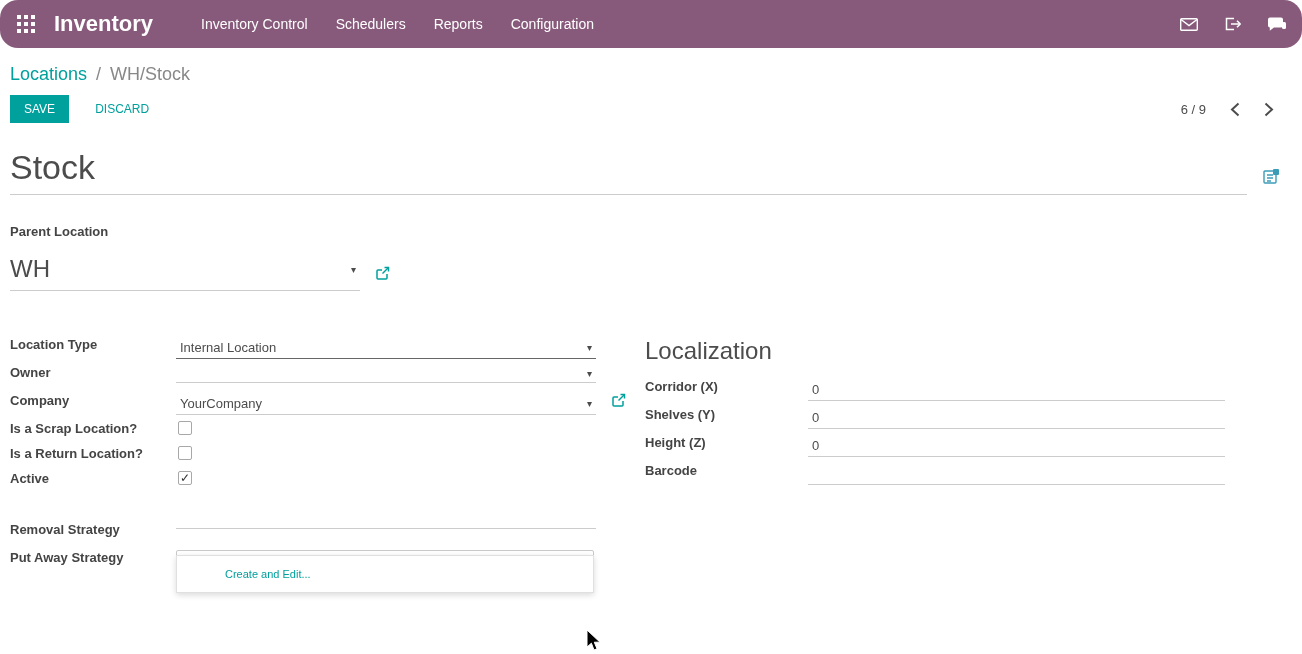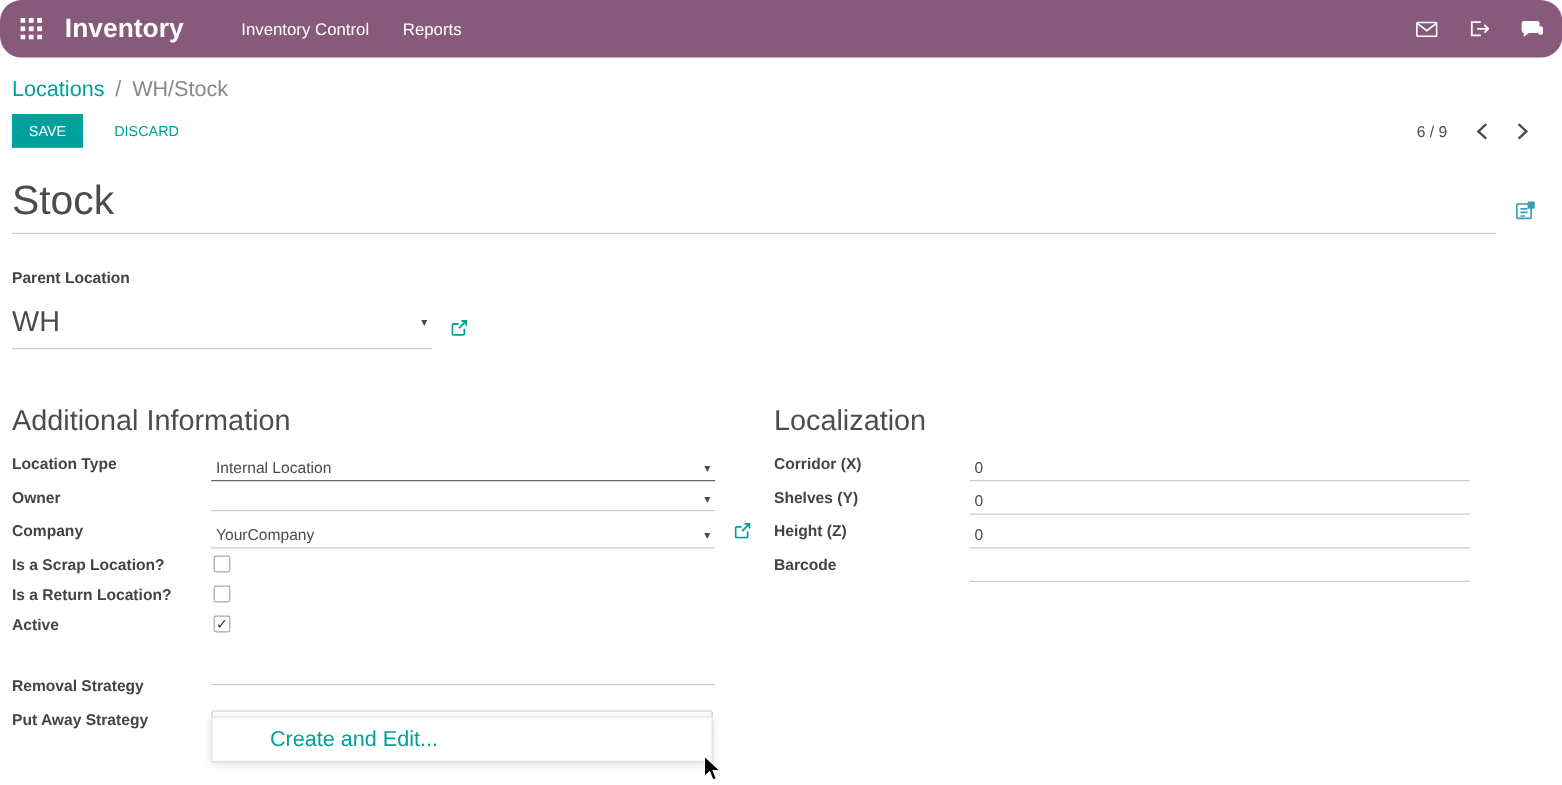--- a/index.html
+++ b/index.html
@@ -46,21 +46,21 @@
   .frow.cb { min-height:25px; }
   .flabel { width:166px; flex-shrink:0; font-weight:bold; color:#444; }
   .flabel.r { width:163px; }
   .fselect { width:420px; display:flex; align-items:center; justify-content:space-between; border-bottom:1px solid #ccc; padding:3px 4px; cursor:pointer; }
   .fselect.dark { border-bottom-color:#666; }
   .finput { width:417px; border-bottom:1px solid #ccc; padding:3px 4px; min-height:22px; }
   .checkbox { width:14px; height:14px; border:1px solid #a8a8a8; border-radius:2px; background:#fff; margin-left:2px; display:flex; align-items:center; justify-content:center; font-size:12px; line-height:1; color:#333; cursor:pointer; }
   
   .logistics { margin-top:26px; padding:0 10px; position:relative; }
   .dropdown-panel { position:absolute; left:176px; top:33px; width:418px; height:38px; background:#fff; border:1px solid #e0e0e0; box-shadow:0 2px 6px rgba(0,0,0,0.15); display:flex; align-items:center; z-index:5; }
-  .dropdown-option { padding-left:48px; font-size:18px; color:#00A09D; cursor:pointer; }
+  .dropdown-option { padding-left:48px; font-size:11px; color:#00A09D; cursor:pointer; }
   .putaway-input { width:418px; height:22px; border:1px solid #c9c9c9; border-radius:2px; background:#fff; cursor:text; }
   
   .mouse-cursor { position:absolute; left:586px; top:630px; z-index:10; pointer-events:none; }
 </style>
 </head>
 <body>
 
 <div class="navbar">
   <div class="apps-btn">
     <svg width="18" height="18" viewBox="0 0 18 18">
@@ -73,21 +73,23 @@
           <rect x="14" y="7" width="4" height="4"></rect>
       <rect x="0" y="14" width="4" height="4"></rect>
           <rect x="7" y="14" width="4" height="4"></rect>
           <rect x="14" y="14" width="4" height="4"></rect>
     </g>
       </svg>
   </div>
   <div class="brand">Inventory</div>
   <div class="menu">
     <div class="menu-item">Inventory Control</div>
+    <div class="menu-item">Schedulers</div>
     <div class="menu-item">Reports</div>
+    <div class="menu-item">Configuration</div>
   </div>
   <div class="nav-icons">
     <span class="nav-icon">
       <svg width="18" height="13" viewBox="0 0 18 13" fill="none" stroke="#fff" stroke-width="1.4">
         <rect x="0.7" y="0.7" width="16.6" height="11.6" rx="1"></rect>
           <path d="M1 1.5 L9 7.5 L17 1.5"></path>
       </svg>
     </span>
     <span class="nav-icon">
       <svg width="17" height="16" viewBox="0 0 17 16" fill="none" stroke="#fff" stroke-width="1.5">
@@ -154,21 +156,20 @@
         <path d="M8.5 1.5 h4 v4"></path>
           <path d="M12.5 1.5 L6.5 7.5"></path>
       </svg>
     </span>
   </div>
 </div>
 
 <div class="cols">
 
   <div>
-    <h2 class="group-heading">Additional Information</h2>
 
     <div class="frow">
       <span class="flabel">Location Type</span>
       <div class="fselect dark">
         <span>Internal Location</span>
         <span class="caret">▾</span>
       </div>
     </div>
 
     <div class="frow">

